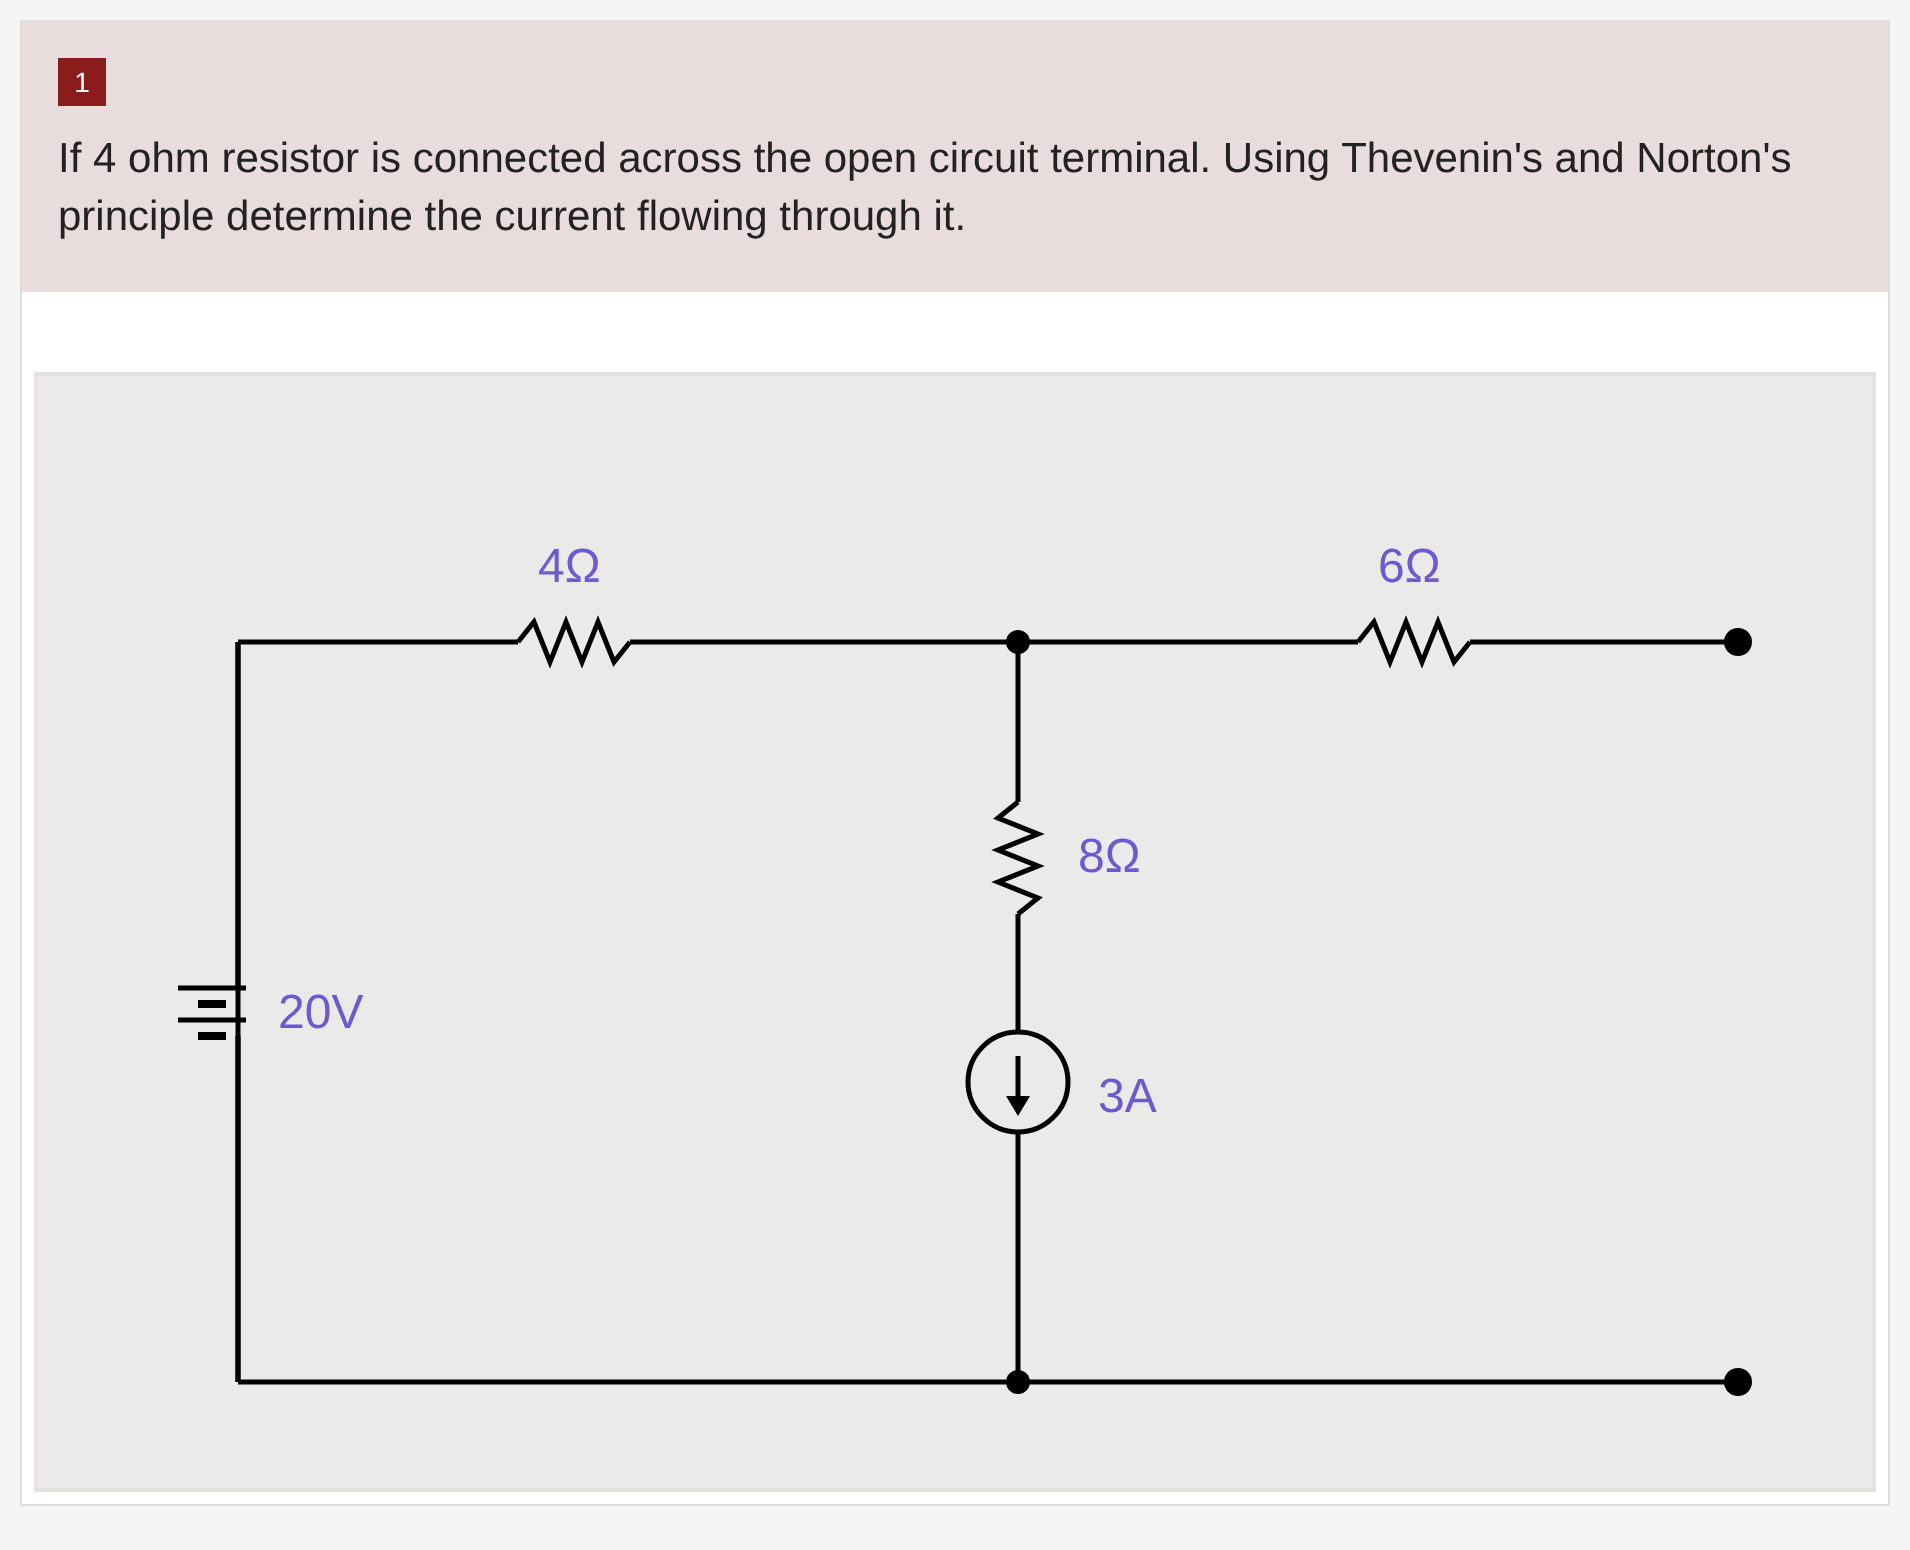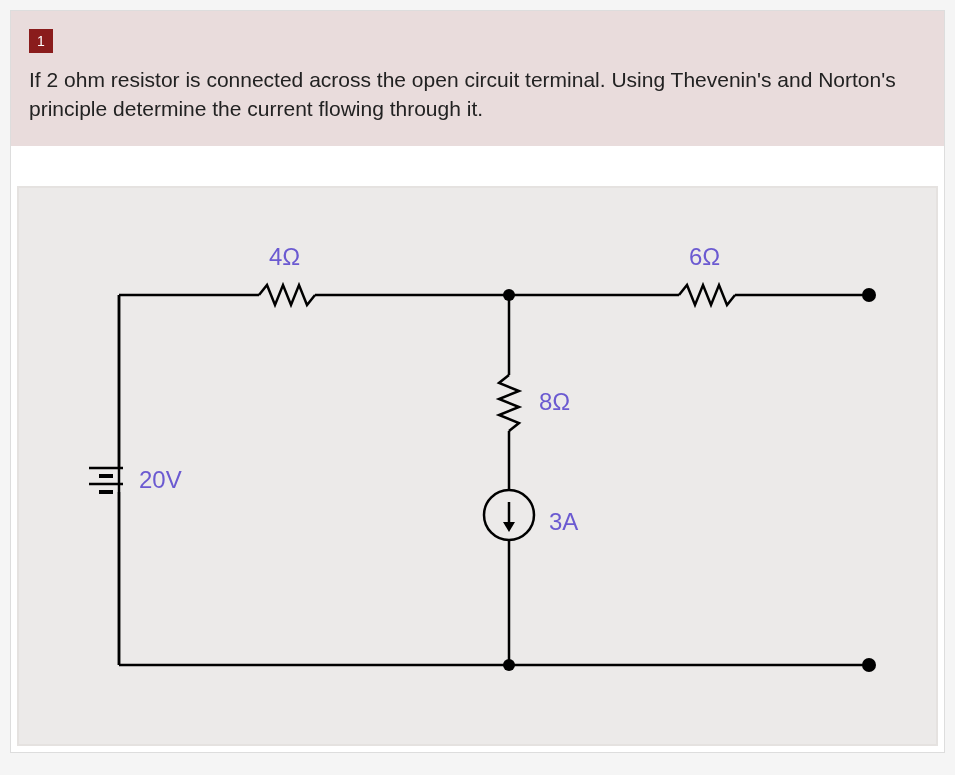--- a/index.html
+++ b/index.html
@@ -32,42 +32,42 @@
     .question-text {
       color: #222;
       font-size: 21px;
       line-height: 1.4;
       font-weight: 400;
     }
     .circuit-area {
       background: #eceae9;
       border: 2px solid #e5e2e0;
       margin: 40px 6px 6px 6px;
-      padding: 22px 20px 20px 20px;
+      padding: 48px 20px 20px 20px;
       height: 560px;
       position: relative;
     }
     .circuit-svg {
       display: block;
       margin: 0 auto;
     }
     .component-label {
       font-family: 'Comic Sans MS', cursive, sans-serif;
       font-size: 24px;
       fill: #6b5ad1;
       font-weight: 500;
     }
   </style>
 </head>
 <body>
 
 <div class="main-container">
   <div class="question-header">
     <div class="question-number">1</div>
-    <div class="question-text">If 2 ohm resistor is connected across the open circuit terminal. Using Thevenin's and Norton's principle determine the current flowing through it.</div>
+    <div class="question-text">If 4 ohm resistor is connected across the open circuit terminal. Using Thevenin's and Norton's principle determine the current flowing through it.</div>
   </div>
 
   <div class="circuit-area">
     <svg class="circuit-svg" width="880" height="500" viewBox="0 0 880 500">
 
       <line x1="80" y1="85" x2="80" y2="270" stroke="#000" stroke-width="2.5"></line>
 
       <line x1="80" y1="85" x2="220" y2="85" stroke="#000" stroke-width="2.5"></line>
 
       <path d="M220 85 L228 75 L236 95 L244 75 L252 95 L260 75 L268 95 L276 85" stroke="#000" stroke-width="2.5" fill="none"></path>

